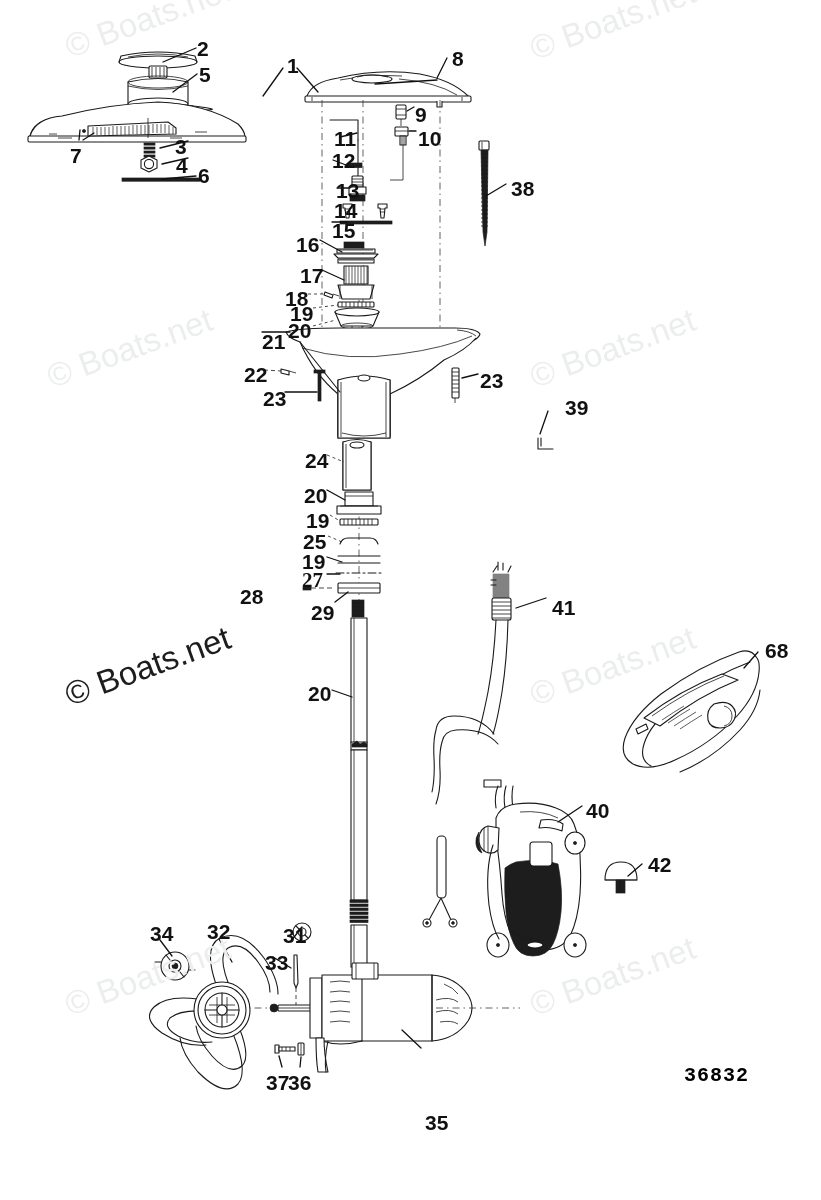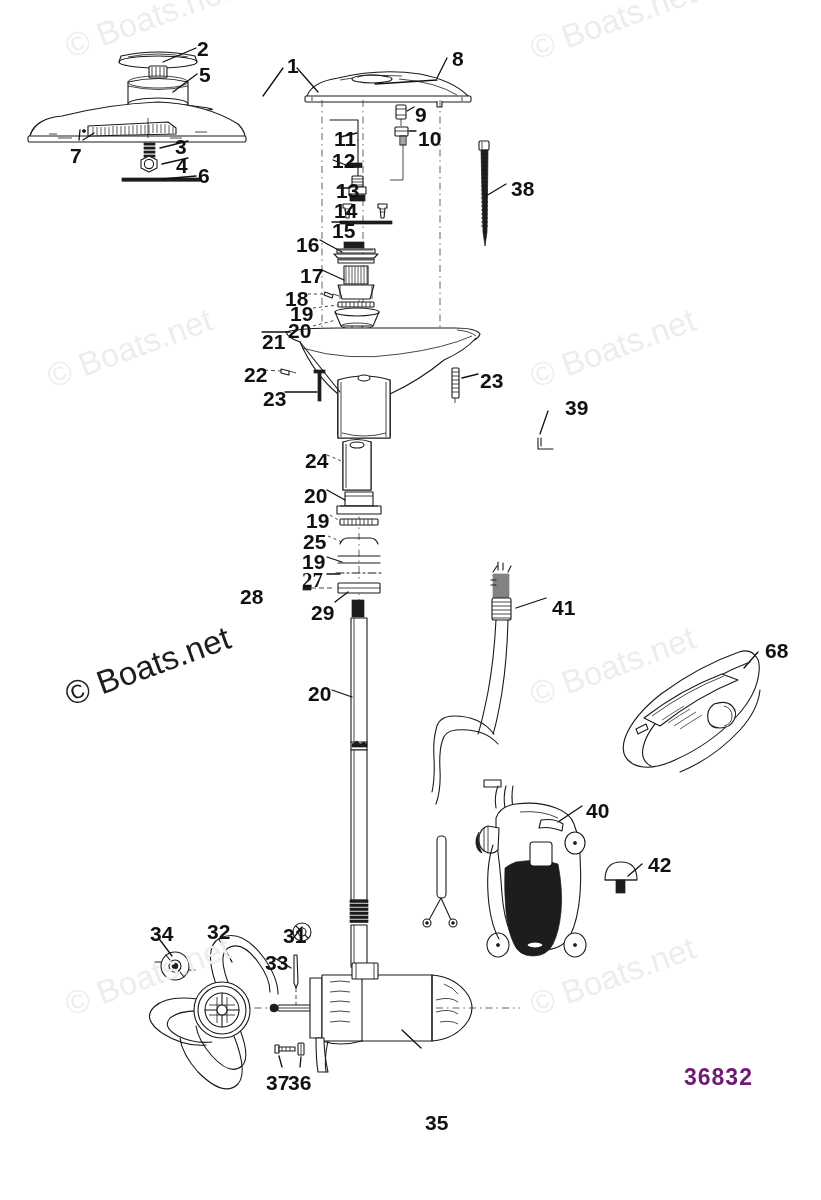--- a/index.html
+++ b/index.html
@@ -7,22 +7,22 @@
        font-family:"Liberation Sans", sans-serif;color:#000;}
 
   #diagram{position:absolute;left:0;top:0;width:821px;height:1200px;}
 
   
   .callout{position:absolute;font-family:"Liberation Sans", sans-serif;
            font-weight:bold;font-size:21px;line-height:21px;color:#111;
            letter-spacing:0px;white-space:nowrap;}
 
   
-  .partno{position:absolute;font-family:Liberation Sans, sans-serif;
-          font-weight:bold;font-size:23px;color:#701a75;letter-spacing:1px;}
+  .partno{position:absolute;font-family:Liberation Mono, monospace;
+          font-weight:bold;font-size:20px;color:#000000;letter-spacing:1px;}
 
   
   .wm{position:absolute;font-family:"Liberation Sans", sans-serif;
       font-size:33px;font-weight:400;white-space:nowrap;
       transform:rotate(-20deg);transform-origin:left top;
       color:#eceeee;user-select:none;}
   .wm.dark{color:#1d1d1d;}
 </style>
 </head>
 <body>

